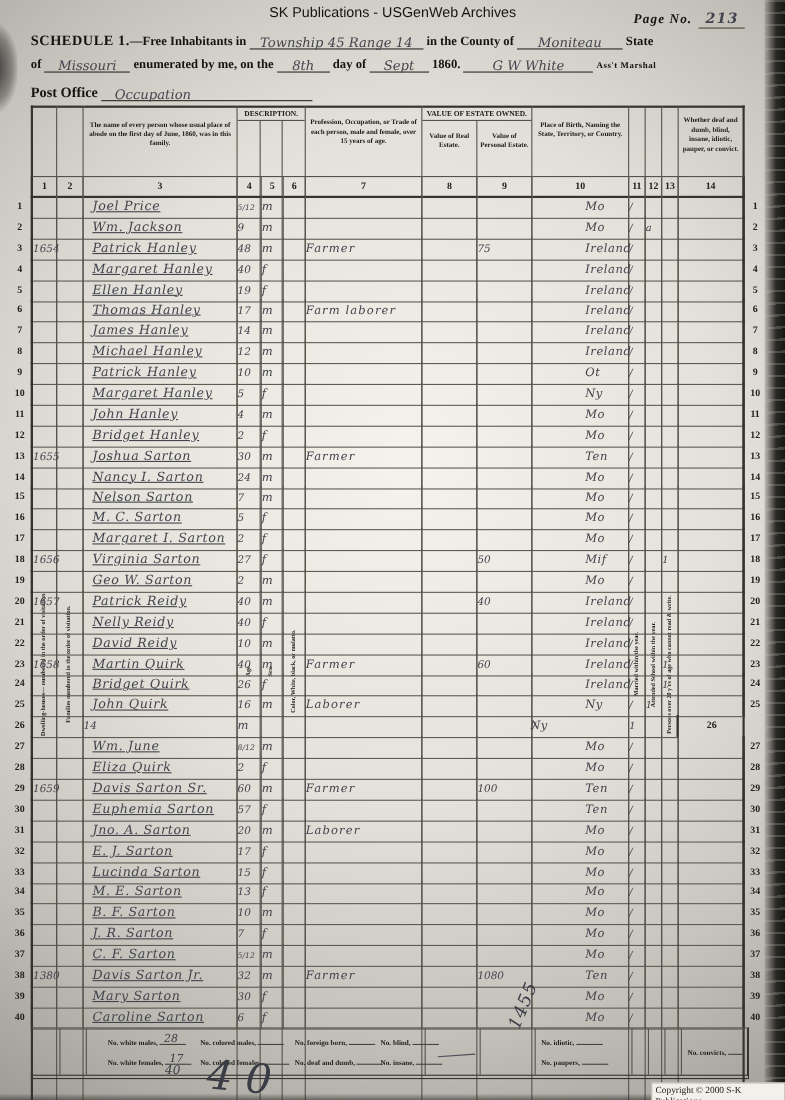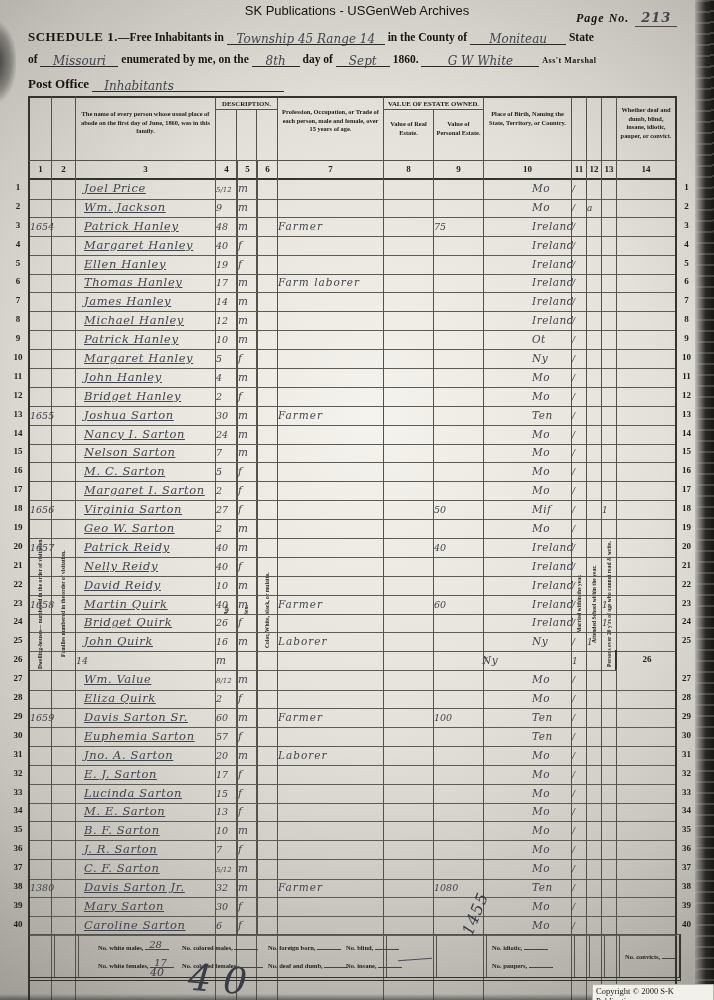--- a/index.html
+++ b/index.html
@@ -138,21 +138,21 @@
     <span class="blank" style="width:48px"><span class="hw">8th</span></span>
     <span class="printed">day of</span>
     <span class="blank" style="width:54px"><span class="hw">Sept</span></span>
     <span class="printed">1860.</span>
     <span class="blank" style="width:118px"><span class="hw">G W White</span></span>
     <span class="printed marshal">Ass't Marshal</span>
   </div>
 
   <div class="headline" id="hl3">
     <span class="printed">Post Office</span>
-    <span class="blank" style="width:180px;text-align:left;padding-left:12px"><span class="hw">Inhabitants</span></span>
+    <span class="blank" style="width:180px;text-align:left;padding-left:12px"><span class="hw">Occupation</span></span>
   </div>
 
   <div id="table">
 
     <div id="thead" class="grid">
       <div class="cell gutter"></div>
       <div class="cell first">
           <span class="vtext">Dwelling-houses— numbered in the order of visitation.</span>
         </div>
       <div class="cell">
@@ -691,21 +691,21 @@
           <div class="cell"><span class="hw c-val c-mark">/</span></div>
           <div class="cell"><span class="hw c-val c-mark">1</span></div>
           <div class="cell"></div>
           <div class="cell last"></div>
           <div class="cell gutter"><span class="">26</span></div>
         </div>
         <div class="grid row">
           <div class="cell gutter"><span class="">27</span></div>
           <div class="cell first"></div>
           <div class="cell"></div>
-          <div class="cell"><span class="hw c-val c-name">Wm. Value</span></div>
+          <div class="cell"><span class="hw c-val c-name">Wm. June</span></div>
           <div class="cell"><span class="hw c-val c-age c-frac">8/12</span></div>
           <div class="cell"><span class="hw c-val">m</span></div>
           <div class="cell"></div>
           <div class="cell"></div>
           <div class="cell"></div>
           <div class="cell"></div>
           <div class="cell"><span class="hw c-val c-pob">Mo</span></div>
           <div class="cell"><span class="hw c-val c-mark">/</span></div>
           <div class="cell"></div>
           <div class="cell"></div>

